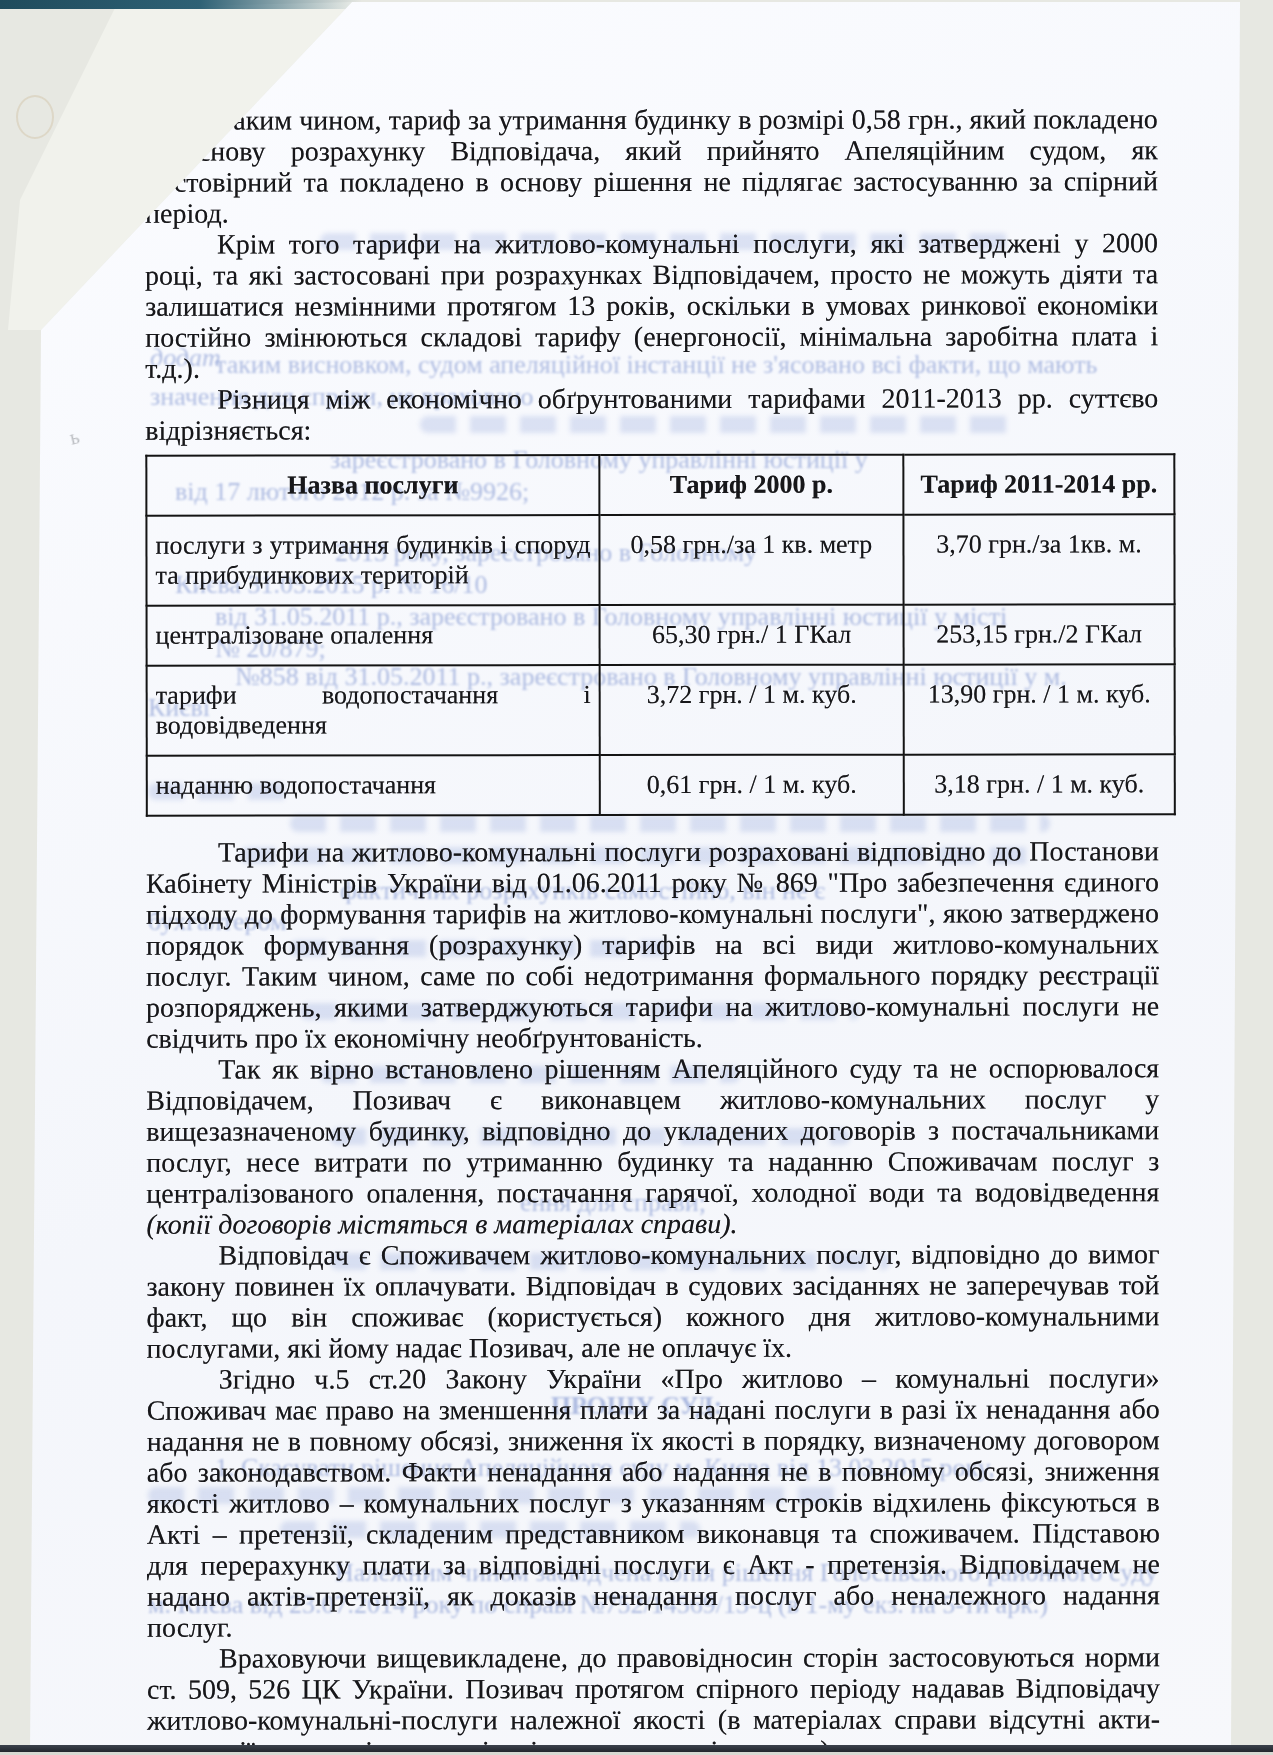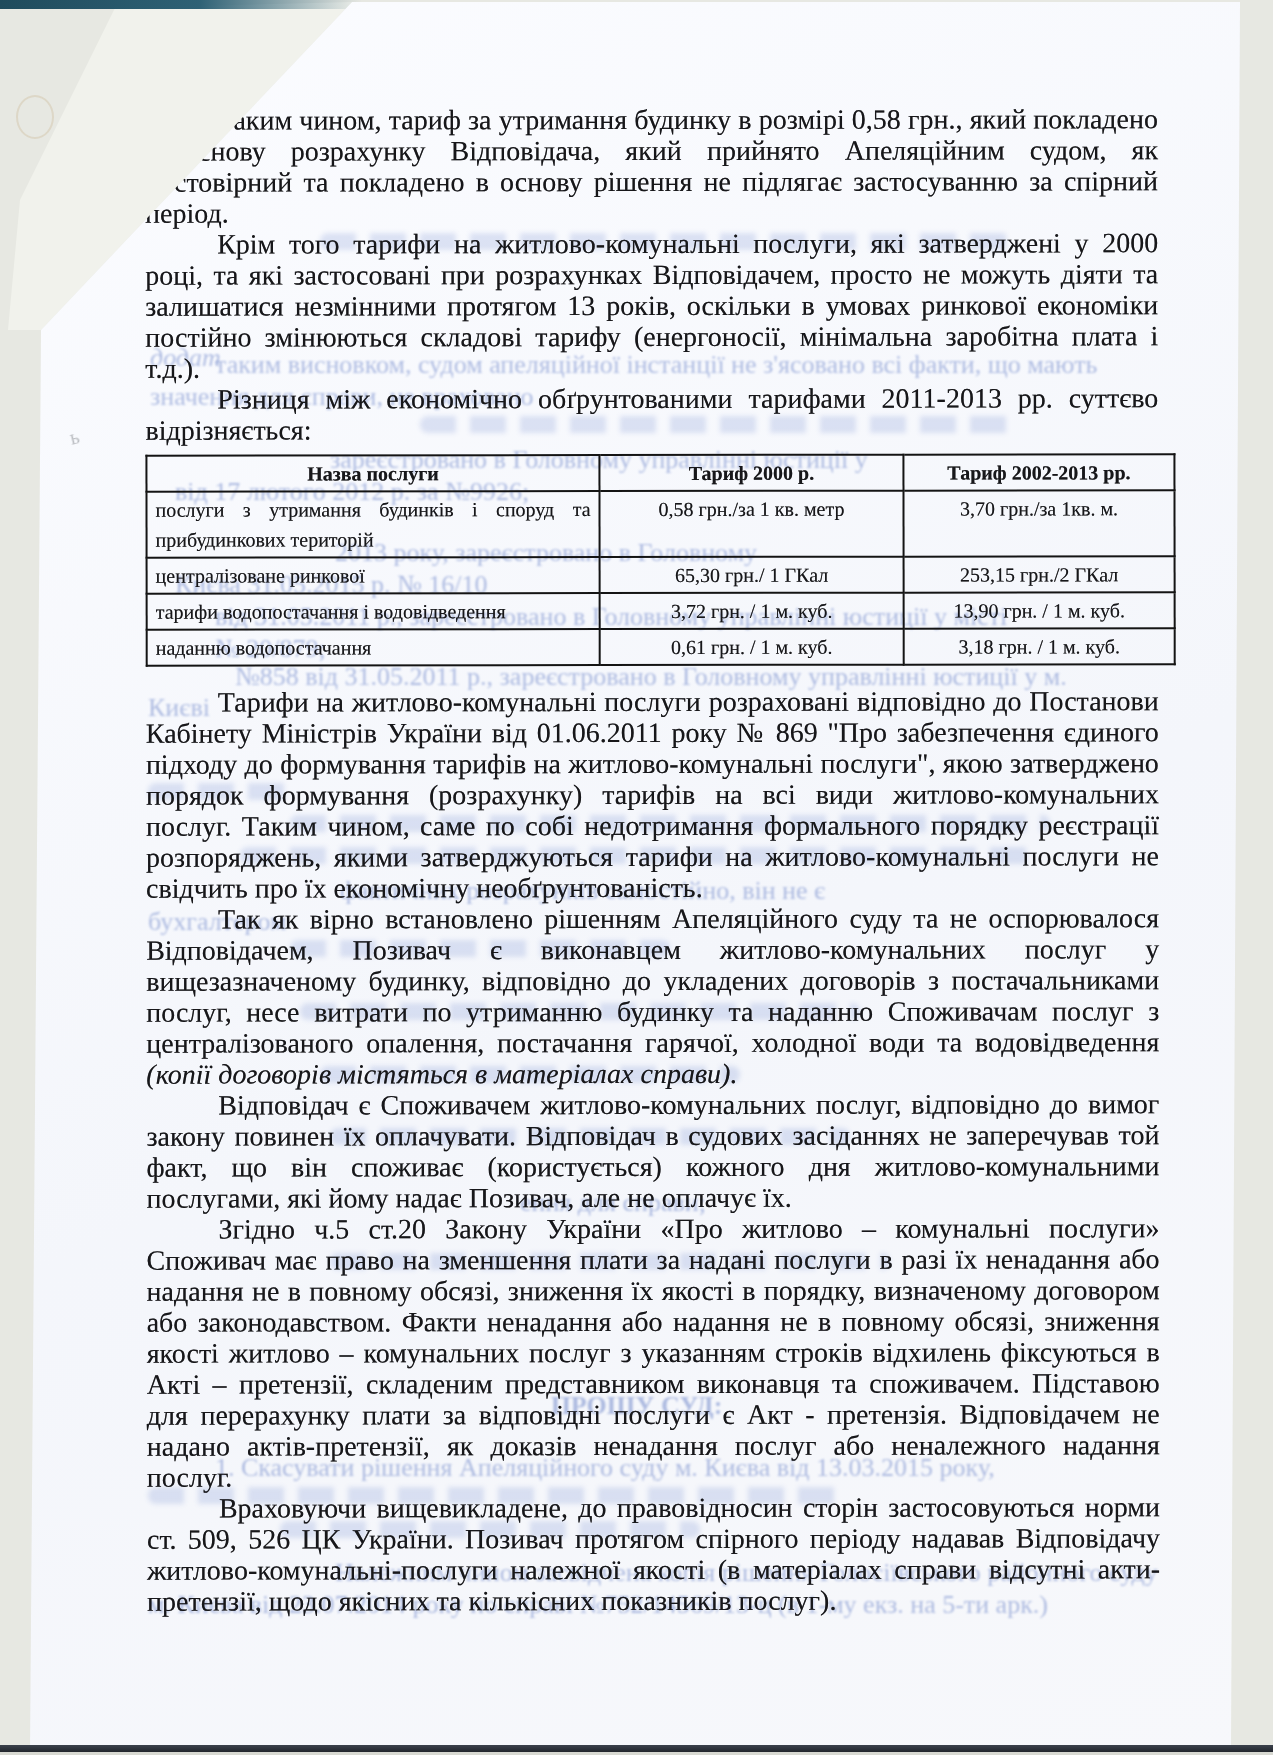--- a/index.html
+++ b/index.html
@@ -61,22 +61,22 @@
   }
   .content p{margin:0;text-indent:72px;}
   .it{font-style:italic;}
   table.tariffs{
     border-collapse:collapse;margin:9px 0 20px 0;width:1028px;table-layout:fixed;
   }
   table.tariffs col.c1{width:453px;}
   table.tariffs col.c2{width:304px;}
   table.tariffs col.c3{width:271px;}
   table.tariffs th, table.tariffs td{
-    border:2px solid #141414;padding:2px 8px;vertical-align:top;
-    font-size:20px;line-height:30px;
+    border:2px solid #141414;padding:14px 8px;vertical-align:top;
+    font-size:26px;line-height:30px;
   }
   table.tariffs th{text-align:center;font-weight:bold;}
   table.tariffs td.svc{text-align:justify;-moz-text-align-last:left;text-align-last:left;margin-top:28px;}
   table.tariffs td{text-align:center;text-indent:0;}
 </style>
 </head>
 <body>
 
 <div class="stain"></div>
 <div class="under-sheet"></div>
@@ -127,31 +127,31 @@
     <table class="tariffs">
       <colgroup>
           <col class="c1">
           <col class="c2">
           <col class="c3">
         </colgroup>
       <thead>
         <tr>
           <th>Назва послуги</th>
           <th>Тариф 2000 р.</th>
-          <th>Тариф 2002-2013 рр.</th>
+          <th>Тариф 2011-2014 рр.</th>
         </tr>
       </thead>
       <tbody>
         <tr>
           <td class="svc">послуги з утримання будинків і споруд та прибудинкових територій</td>
           <td>0,58 грн./за 1 кв. метр</td>
           <td>3,70 грн./за 1кв. м.</td>
         </tr>
         <tr>
-          <td class="svc">централізоване ринкової</td>
+          <td class="svc">централізоване опалення</td>
           <td>65,30 грн./ 1 ГКал</td>
           <td>253,15 грн./2 ГКал</td>
         </tr>
         <tr>
           <td class="svc">тарифи водопостачання і водовідведення</td>
           <td>3,72 грн. / 1 м. куб.</td>
           <td>13,90 грн. / 1 м. куб.</td>
         </tr>
         <tr>
           <td class="svc">наданню водопостачання</td>

